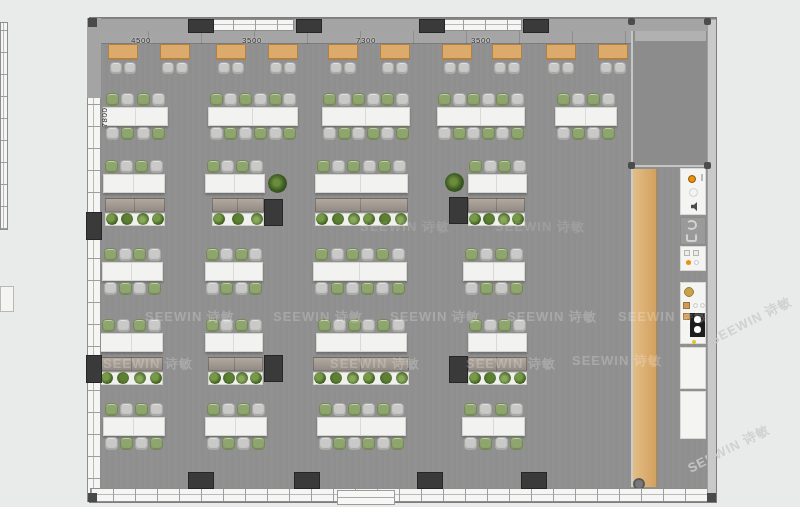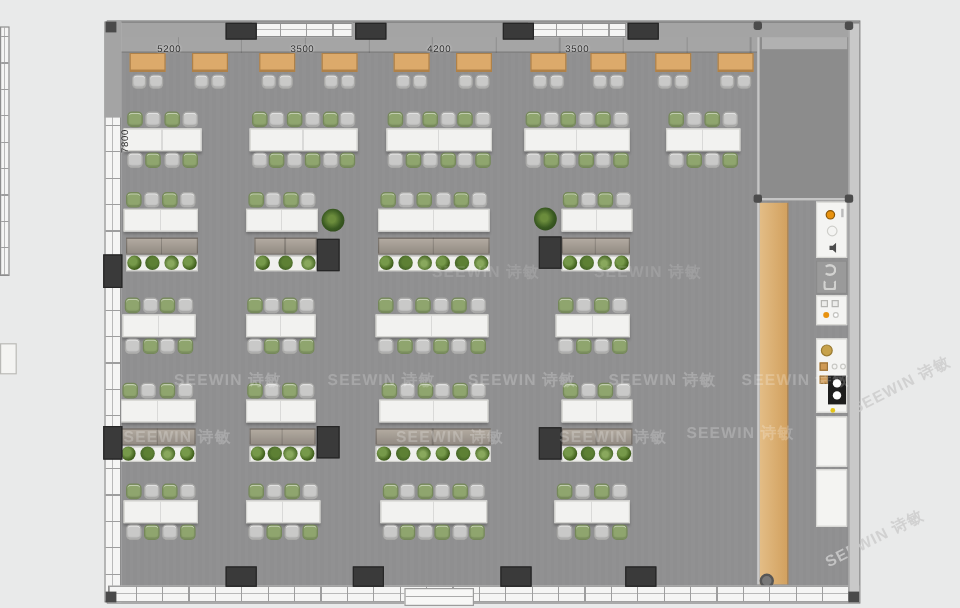--- a/index.html
+++ b/index.html
@@ -83,23 +83,23 @@
 
   <div class="wood" style="left:631px;top:169px;width:26px;height:318px;z-index:8;"></div>
   <div class="wood-dot" style="left:633px;top:478px;width:12px;height:12px;"></div>
 
   <div class="bench" style="left:95px;top:30px;width:538px;height:14px;z-index:4;"></div>
 
   <div class="corner" style="left:88px;top:18px;width:9px;height:9px;"></div>
   <div class="corner" style="left:707px;top:493px;width:9px;height:9px;"></div>
   <div class="corner" style="left:88px;top:493px;width:9px;height:9px;"></div>
 
-  <div class="dim" style="left:121px;top:36px;">5200</div>
+  <div class="dim" style="left:121px;top:36px;">4500</div>
   <div class="dim" style="left:232px;top:36px;">3500</div>
-  <div class="dim" style="left:346px;top:36px;">4200</div>
+  <div class="dim" style="left:346px;top:36px;">7300</div>
   <div class="dim" style="left:461px;top:36px;">3500</div>
   <div class="dim dim-v" style="left:84px;top:113px;">7800</div>
 
   <div id="plan" style="left:0;top:0;width:800px;height:507px;">
       <div class="desk-wood" style="left: 108px; top: 44px; width: 30px; height: 16px;"></div>
       <div class="chair gray" style="left: 110px; top: 62px; width: 12px; height: 12px;"></div>
       <div class="chair gray" style="left: 124px; top: 62px; width: 12px; height: 12px;"></div>
       <div class="desk-wood" style="left: 160px; top: 44px; width: 30px; height: 16px;"></div>
       <div class="chair gray" style="left: 162px; top: 62px; width: 12px; height: 12px;"></div>
       <div class="chair gray" style="left: 176px; top: 62px; width: 12px; height: 12px;"></div>

